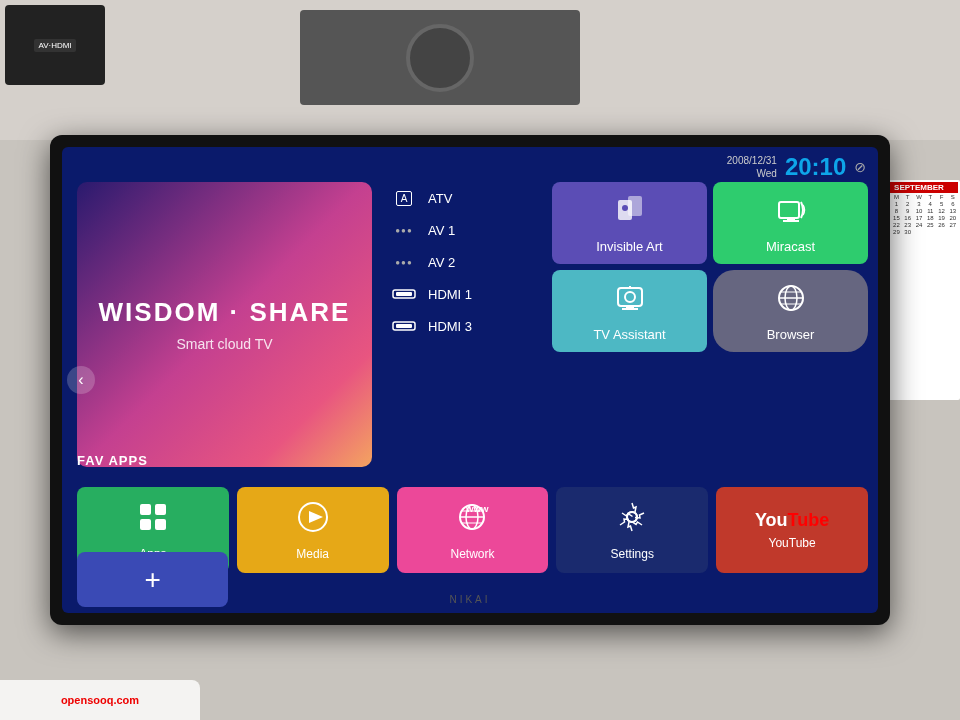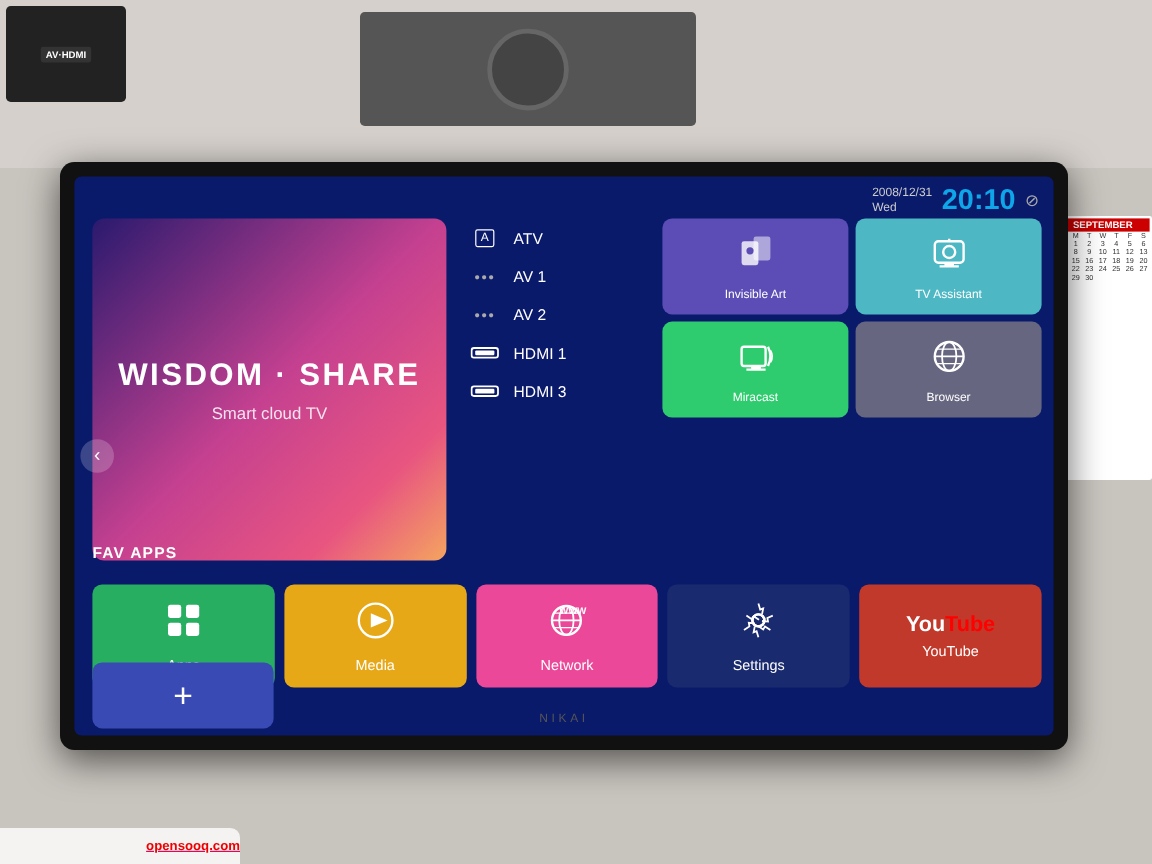--- a/index.html
+++ b/index.html
@@ -58,21 +58,21 @@
       left: 5px;
       width: 100px;
       height: 80px;
       background: #222;
       border-radius: 4px;
       display: flex;
       align-items: center;
       justify-content: center;
       font-size: 9px;
       color: #fff;
-      font-weight: bold;
+      font-weight: normal;
     }
 
     .hdmi-box-inner {
       background: #333;
       padding: 2px 4px;
       border-radius: 2px;
       font-size: 8px;
     }
 
     
@@ -125,20 +125,21 @@
 
     .tv-time {
       font-size: 24px;
       font-weight: bold;
       color: #0ea5e9;
     }
 
     .tv-date {
       font-size: 10px;
       color: #ccc;
+      text-align: right;
       line-height: 1.3;
     }
 
     .wifi-icon {
       color: #aaa;
       font-size: 14px;
     }
 
     
     .wisdom-panel {
@@ -236,29 +237,29 @@
       cursor: pointer;
       min-height: 80px;
     }
 
     .app-tile-icon {
       font-size: 28px;
       margin-bottom: 4px;
     }
 
     .app-tile-label {
-      font-size: 10px;
+      font-size: 13px;
       color: #fff;
       text-align: center;
     }
 
     .tile-purple { background: #5b4db5; }
     .tile-cyan { background: #4db8c4; }
     .tile-green { background: #2ecc6e; }
-    .tile-gray { background: #666680; }
+    .tile-gray { background: #666680; border-radius: 21px; }
 
     
     .fav-apps-label {
       position: absolute;
       bottom: 145px;
       left: 15px;
       color: #fff;
       font-size: 13px;
       font-weight: bold;
       letter-spacing: 1px;
@@ -337,30 +338,29 @@
       font-size: 10px;
       letter-spacing: 3px;
     }
 
     
     .opensooq-bar {
       position: absolute;
       bottom: 0;
       left: 0;
       width: 200px;
-      height: 30px;
+      height: 40px;
       background: rgba(255,255,255,0.8);
       border-radius: 0 8px 0 0;
       display: flex;
       align-items: center;
-      justify-content: flex-end;
+      justify-content: center;
       font-size: 10px;
       color: #e05;
       font-weight: bold;
-      text-decoration: underline;
     }
 
     
     .yt-text {
       font-size: 18px;
       font-weight: 900;
       color: #fff;
       font-family: Arial, sans-serif;
     }
     .yt-text span { color: #ff0000; }
@@ -490,44 +490,44 @@
         <div class="app-tile-icon">
           <svg width="36" height="36" viewBox="0 0 36 36" fill="none">
             <rect x="6" y="8" width="14" height="20" rx="2" fill="white" opacity="0.8"></rect>
             <rect x="16" y="4" width="14" height="20" rx="2" fill="white" opacity="0.5"></rect>
             <circle cx="13" cy="16" r="3" fill="#5b4db5"></circle>
           </svg>
         </div>
         <div class="app-tile-label">Invisible Art</div>
       </div>
 
+      <div class="app-tile tile-green">
+        <div class="app-tile-icon miracast-icon">
+          <svg width="36" height="36" viewBox="0 0 36 36" fill="none">
+            <rect x="6" y="10" width="20" height="16" rx="2" stroke="white" stroke-width="2"></rect>
+            <rect x="14" y="26" width="8" height="3" fill="white" rx="1"></rect>
+            <line x1="10" y1="29" x2="26" y2="29" stroke="white" stroke-width="2"></line>
+            <path d="M28 10 Q32 18 28 26" stroke="white" stroke-width="2" fill="none"></path>
+            <path d="M30 13 Q33 18 30 23" stroke="white" stroke-width="1.5" fill="none"></path>
+          </svg>
+        </div>
+        <div class="app-tile-label">Miracast</div>
+      </div>
+
       <div class="app-tile tile-cyan">
         <div class="app-tile-icon">
           <svg width="36" height="36" viewBox="0 0 36 36" fill="none">
             <rect x="6" y="8" width="24" height="18" rx="3" stroke="white" stroke-width="2" fill="none"></rect>
             <circle cx="18" cy="17" r="5" stroke="white" stroke-width="2"></circle>
             <line x1="18" y1="6" x2="18" y2="8" stroke="white" stroke-width="2"></line>
             <rect x="14" y="26" width="8" height="3" fill="white" rx="1"></rect>
             <line x1="10" y1="29" x2="26" y2="29" stroke="white" stroke-width="2"></line>
           </svg>
         </div>
         <div class="app-tile-label">TV Assistant</div>
-      </div>
-
-      <div class="app-tile tile-green">
-        <div class="app-tile-icon miracast-icon">
-          <svg width="36" height="36" viewBox="0 0 36 36" fill="none">
-            <rect x="6" y="10" width="20" height="16" rx="2" stroke="white" stroke-width="2"></rect>
-            <rect x="14" y="26" width="8" height="3" fill="white" rx="1"></rect>
-            <line x1="10" y1="29" x2="26" y2="29" stroke="white" stroke-width="2"></line>
-            <path d="M28 10 Q32 18 28 26" stroke="white" stroke-width="2" fill="none"></path>
-            <path d="M30 13 Q33 18 30 23" stroke="white" stroke-width="1.5" fill="none"></path>
-          </svg>
-        </div>
-        <div class="app-tile-label">Miracast</div>
       </div>
 
       <div class="app-tile tile-gray">
         <div class="app-tile-icon">
           <svg width="36" height="36" viewBox="0 0 36 36" fill="none">
             <circle cx="18" cy="18" r="12" stroke="white" stroke-width="2"></circle>
             <ellipse cx="18" cy="18" rx="6" ry="12" stroke="white" stroke-width="1.5"></ellipse>
             <line x1="6" y1="18" x2="30" y2="18" stroke="white" stroke-width="1.5"></line>
             <line x1="8" y1="12" x2="28" y2="12" stroke="white" stroke-width="1"></line>
             <line x1="8" y1="24" x2="28" y2="24" stroke="white" stroke-width="1"></line>

